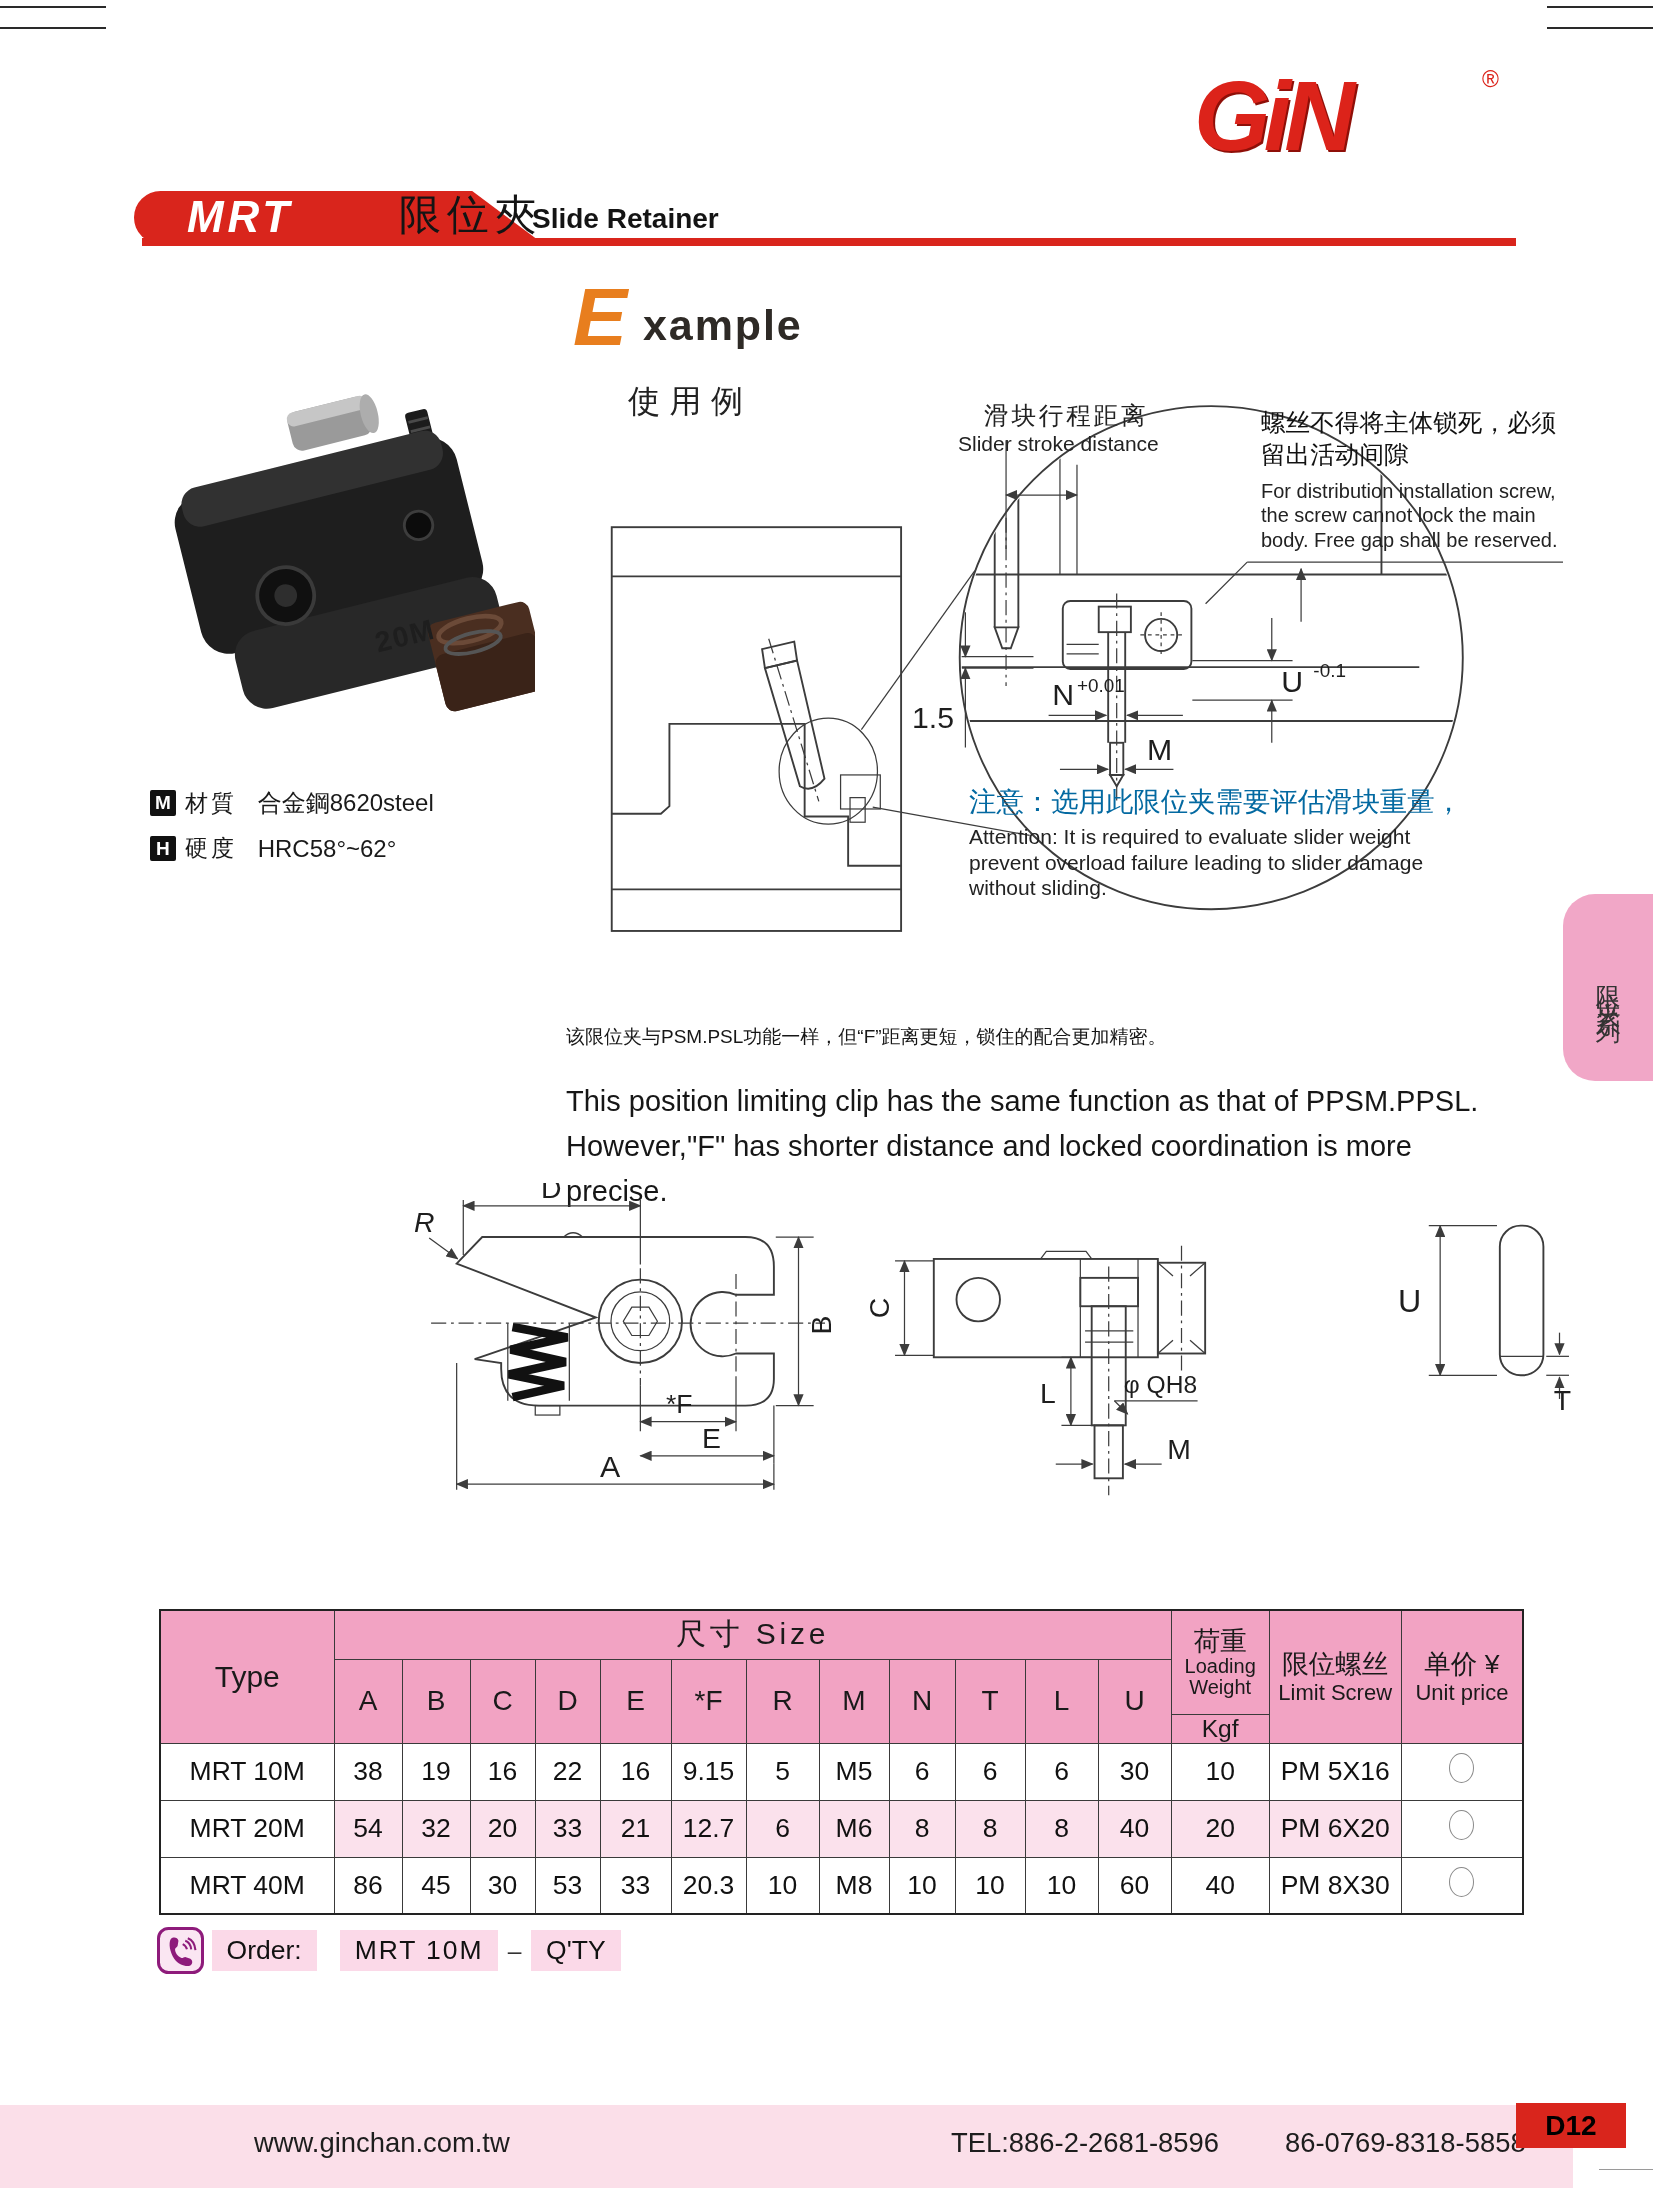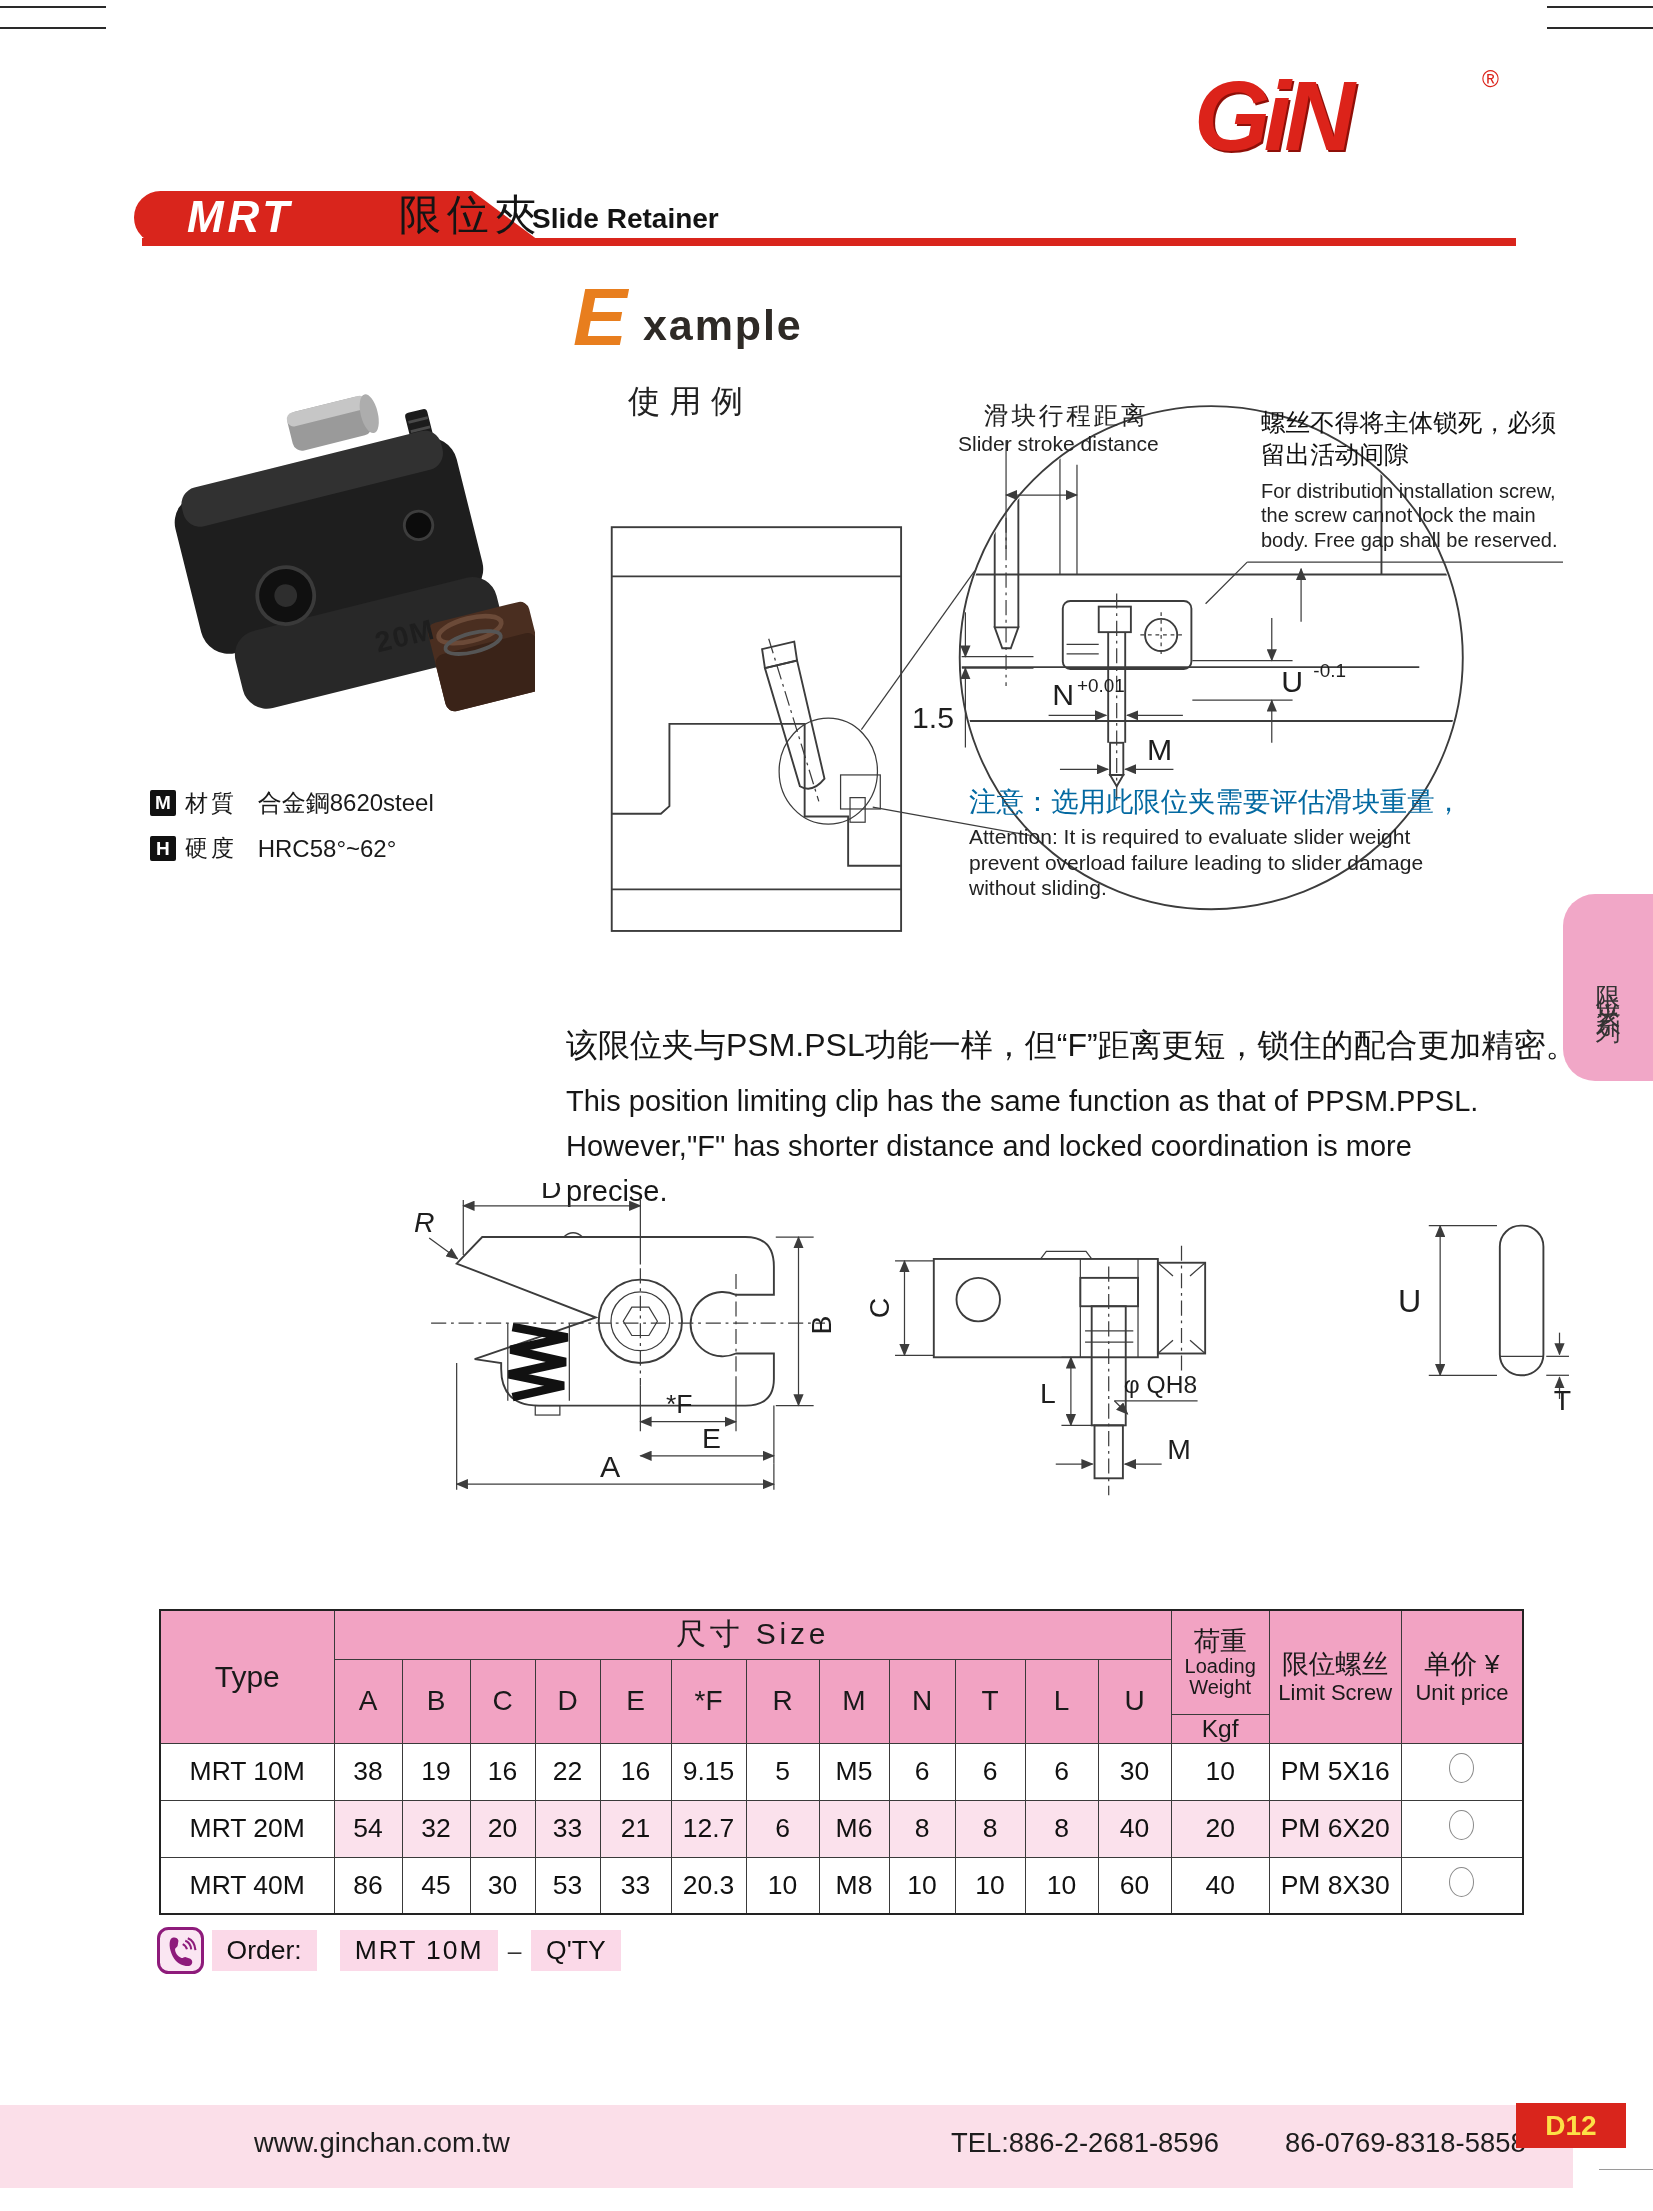--- a/index.html
+++ b/index.html
@@ -65,21 +65,21 @@
              display:flex;align-items:center;justify-content:center;box-sizing:border-box;}
   .order-pill{background:#FBD9E8;font-size:26.5px;padding:4.7px 15px;color:#111;}
   .order-lbl{margin-left:7.6px;}
   .order-mdl{margin-left:23px;letter-spacing:1.9px;}
   .order-dash{margin:0 9.5px;font-size:24.6px;color:#333;}
   
   .foot-band{position:absolute;left:0;top:2105px;width:1573px;height:83px;background:#FBDFE9;}
   .foot-web{position:absolute;left:254px;top:2127px;font-size:27.4px;color:#1d1d1d;}
   .foot-tel1{position:absolute;left:951px;top:2127px;font-size:27.4px;color:#1d1d1d;}
   .foot-tel2{position:absolute;left:1285px;top:2127px;font-size:27.4px;color:#1d1d1d;}
-  .dcode{position:absolute;left:1516px;top:2103px;width:110px;height:45px;background:#D9251C;color:#fde047;
+  .dcode{position:absolute;left:1516px;top:2103px;width:110px;height:45px;background:#D9251C;color:#000000;
          font-size:28px;font-weight:700;display:flex;align-items:center;justify-content:center;}
   .edge-line{position:absolute;left:1599px;top:2169px;width:54px;height:0.9px;background:#9a9a9a;}
   
   svg text{font-family:"Liberation Sans","DejaVu Sans",sans-serif;fill:#1e1e1e;}
   .st{stroke:#3C3C3C;stroke-width:2;fill:none;}
   .thin{stroke-width:1.3;}
   .dash{stroke-dasharray:16 5 3 5;}
   .dash2{stroke-dasharray:4 4;}
 </style>
 </head>
@@ -238,21 +238,21 @@
     <div class="att-zh">注意：选用此限位夹需要评估滑块重量，</div>
     <div class="att-en" style="margin-top:4px">Attention: It is required to evaluate slider weight</div>
     <div class="att-en">prevent overload failure leading to slider damage</div>
     <div class="att-en">without sliding.</div>
   </div>
 
   <div class="side-tab">
     <span>限位夾系列</span>
   </div>
 
-  <div class="desc" style="left:566px;top:1024px;font-size:32px;position:absolute">该限位夹与PSM.PSL功能一样，但“F”距离更短，锁住的配合更加精密。</div>
+  <div class="desc" style="left:566px;top:1024px;font-size:19px;position:absolute">该限位夹与PSM.PSL功能一样，但“F”距离更短，锁住的配合更加精密。</div>
   <div class="desc" style="left:566px;top:1085px;font-size:29px;position:absolute">This position limiting clip has the same function as that of PPSM.PPSL.</div>
   <div class="desc" style="left:566px;top:1130px;font-size:29px;position:absolute">However,"F" has shorter distance and locked coordination is more</div>
   <div class="desc" style="left:566px;top:1175px;font-size:29px;position:absolute">precise.</div>
 
   <svg class="abs" style="left:397px;top:1183px" width="464" height="341" viewBox="0 0 490 360">
     <defs>
       <marker id="mB" viewBox="0 0 12 10" markerWidth="13" markerHeight="11" refX="11" refY="5" orient="auto-start-reverse" markerUnits="userSpaceOnUse">
         <path d="M0 0 L12 5 L0 10 Z" fill="#3C3C3C"></path>
       </marker>
     </defs>

